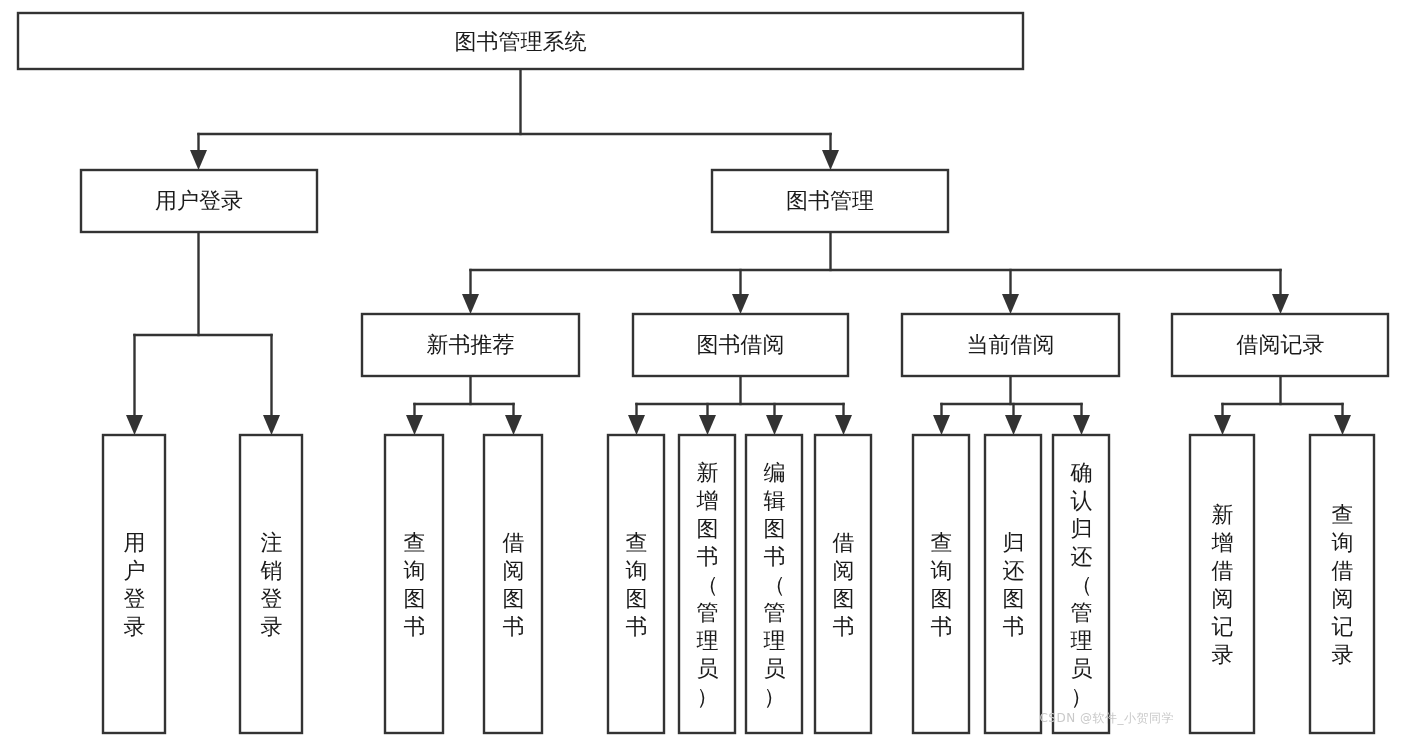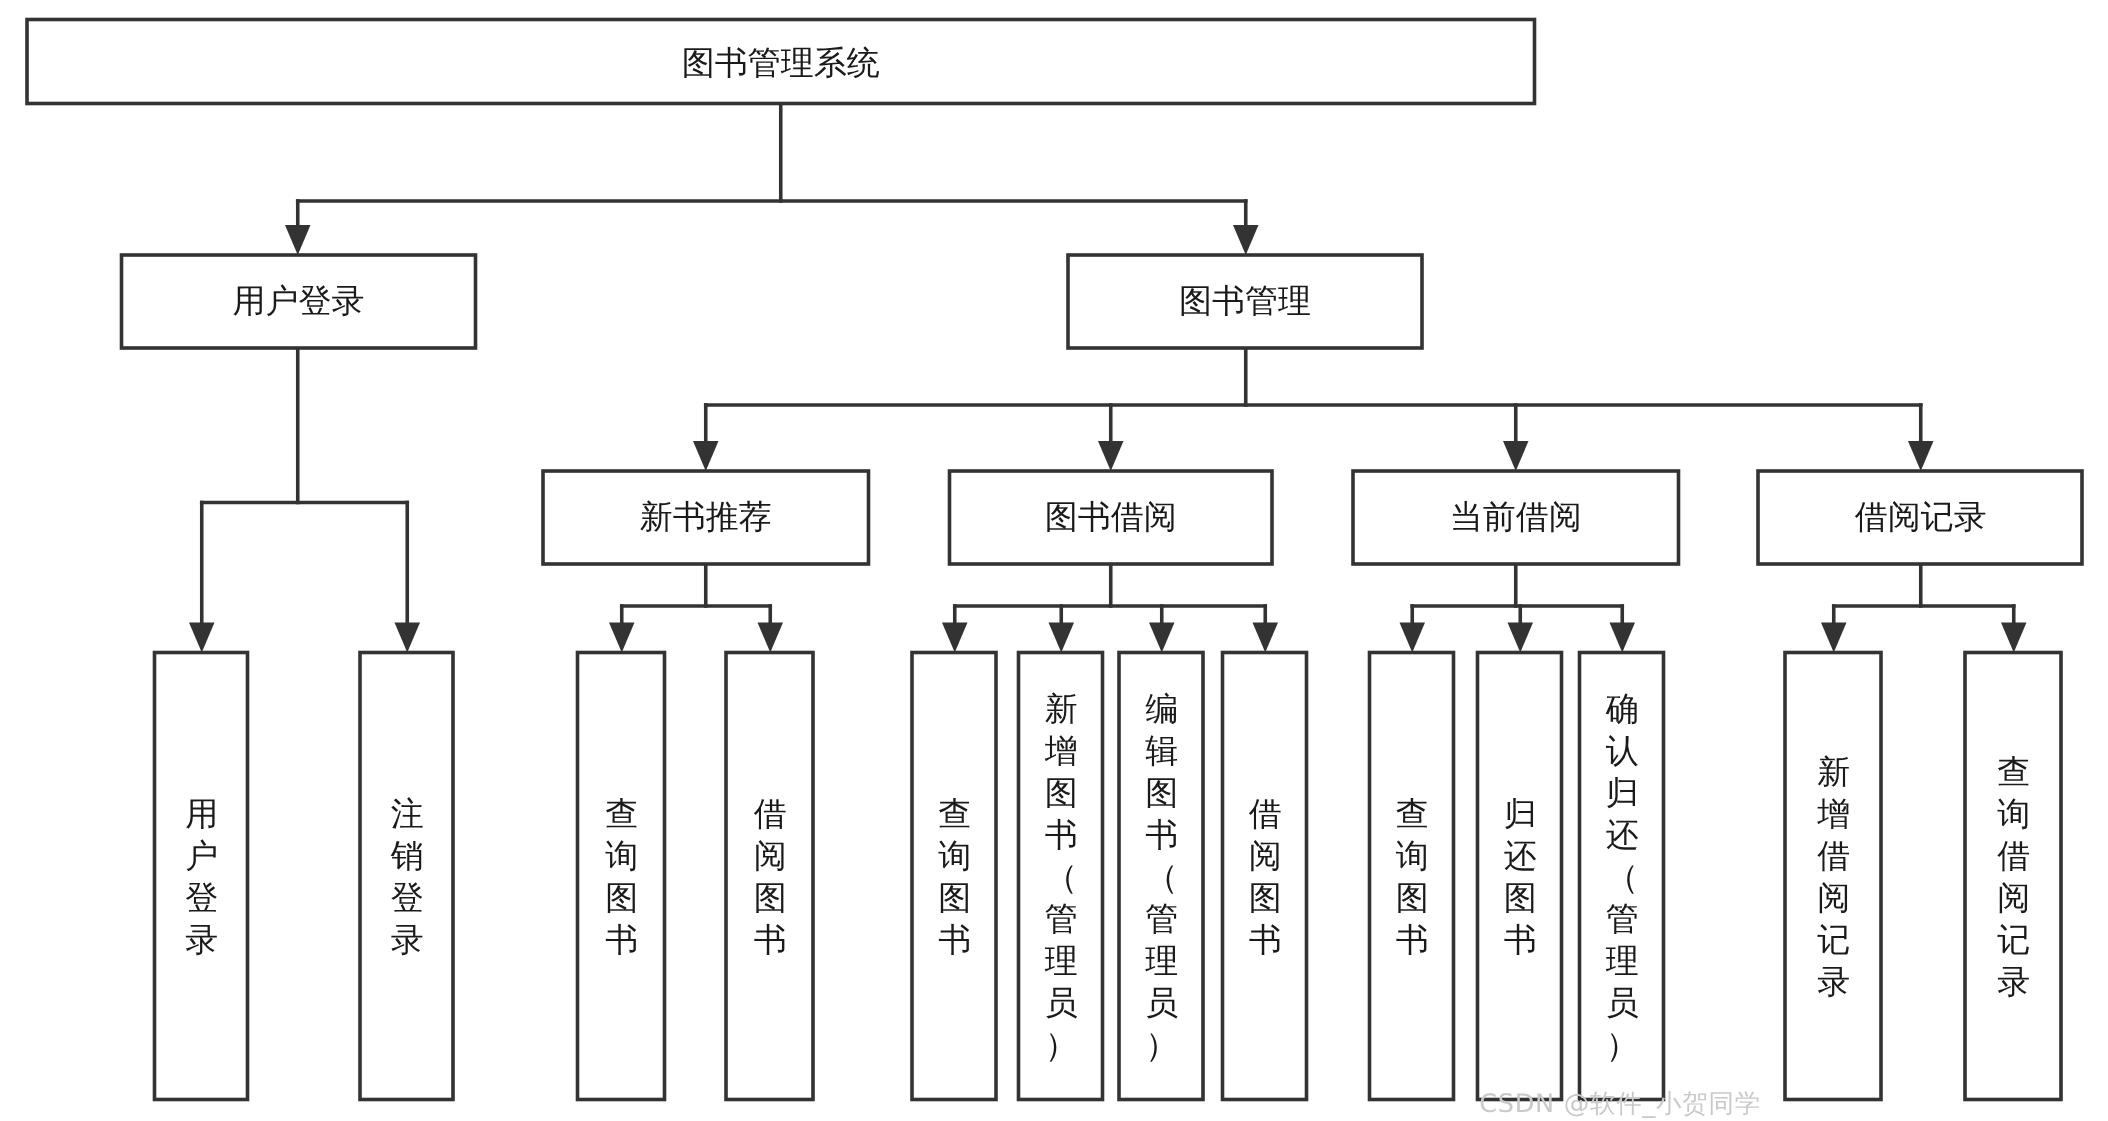--- a/index.html
+++ b/index.html
@@ -50,23 +50,23 @@
   }
   .node-label-v {
     font-family: "DejaVu Sans", "Liberation Sans", sans-serif;
     font-size: 22px;
     fill: #1a1a1a;
     text-anchor: middle;
   }
   .watermark {
     position: absolute;
     right: 8px;
-    bottom: 0;
-    font-family: "DejaVu Sans", "Liberation Sans", sans-serif;
-    font-size: 17px;
+    bottom: 20px;
+    font-family: "DejaVu Sans", "Liberation Sans", sans-serif;
+    font-size: 12px;
     color: #c9c9c9;
     white-space: nowrap;
     letter-spacing: 0.5px;
   }
 </style>
 </head>
 <body>
 
 <div id="diagram-root">
 

